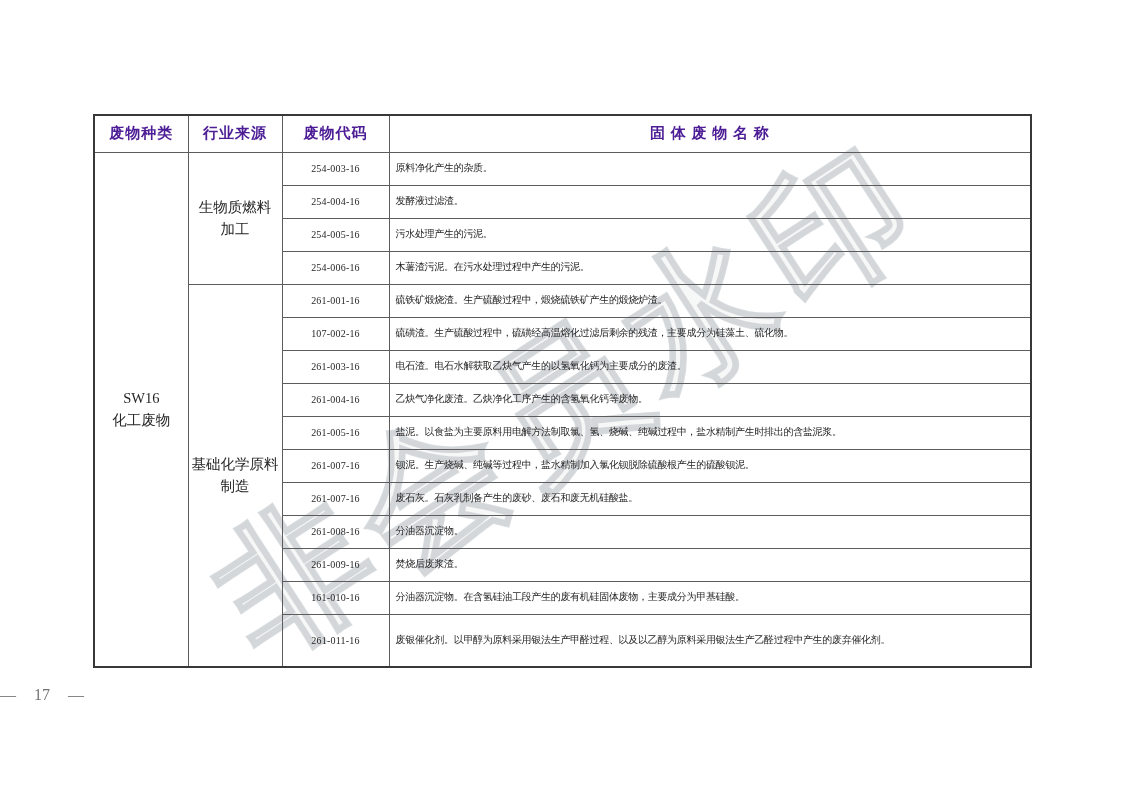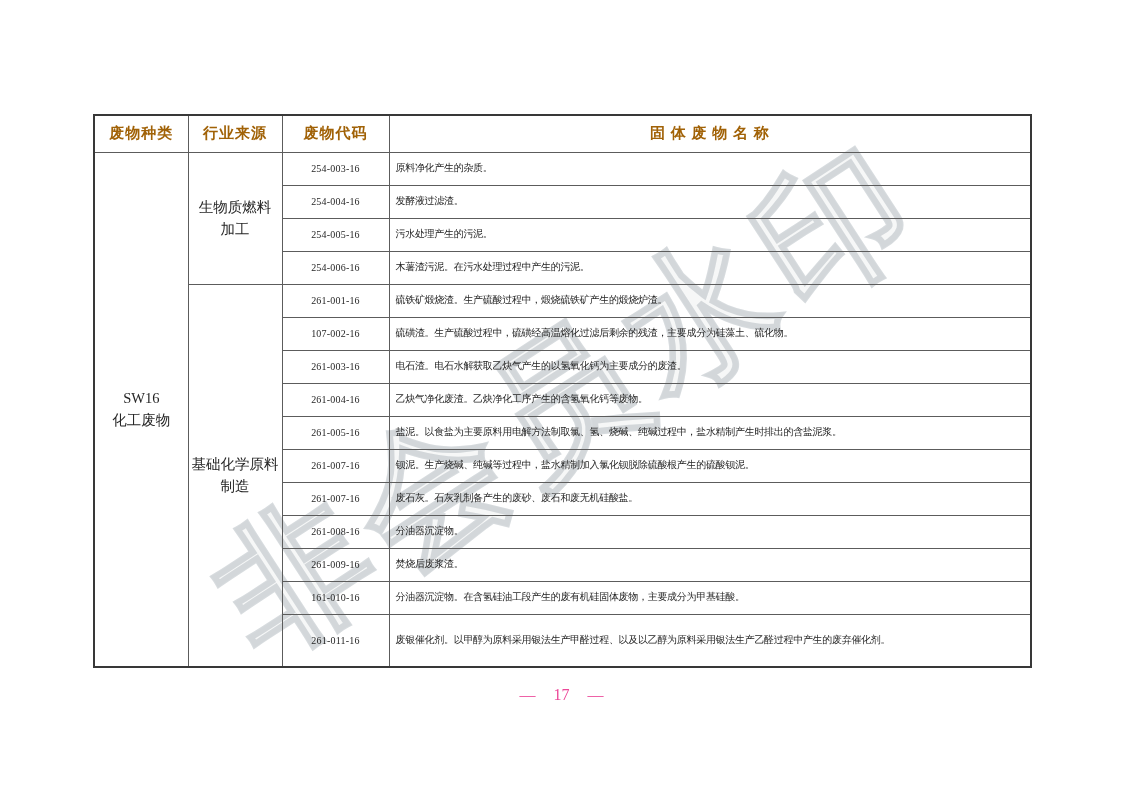--- a/index.html
+++ b/index.html
@@ -55,21 +55,21 @@
   }
   table.doc-table { border: 2px solid #383838; }
   .doc-table tr.hdr { height: 37px; }
   .doc-table tr.row { height: 33px; }
   .doc-table tr.row-tall { height: 53px; padding-left: 16px; }
   .doc-table th {
     font-size: 15px;
     font-weight: bold;
     text-align: center;
     letter-spacing: 1px;
-    color: #a16207;
+    color: #4c1d95;
   }
   td.cell-center {
     text-align: center;
     font-size: 14.5px;
     white-space: pre-line;
     line-height: 1.55;
     margin-top: 32px;
   }
   td.cell-code {
     text-align: center;
@@ -82,24 +82,23 @@
     font-size: 10px;
     letter-spacing: -0.3px;
     line-height: 1.45;
     padding: 2px 2px 2px 6px;
   }
   .footer {
     position: absolute;
     left: 0;
     top: 686px;
     width: 100%;
-    text-align: center;
     font-size: 16px;
     word-spacing: 14px;
-    color: #ec4899;
+    color: #737373;
     z-index: 1;
   }
 </style>
 </head>
 <body>
 
 <div class="page">
 
   <div class="watermark">非会员水印</div>
 

